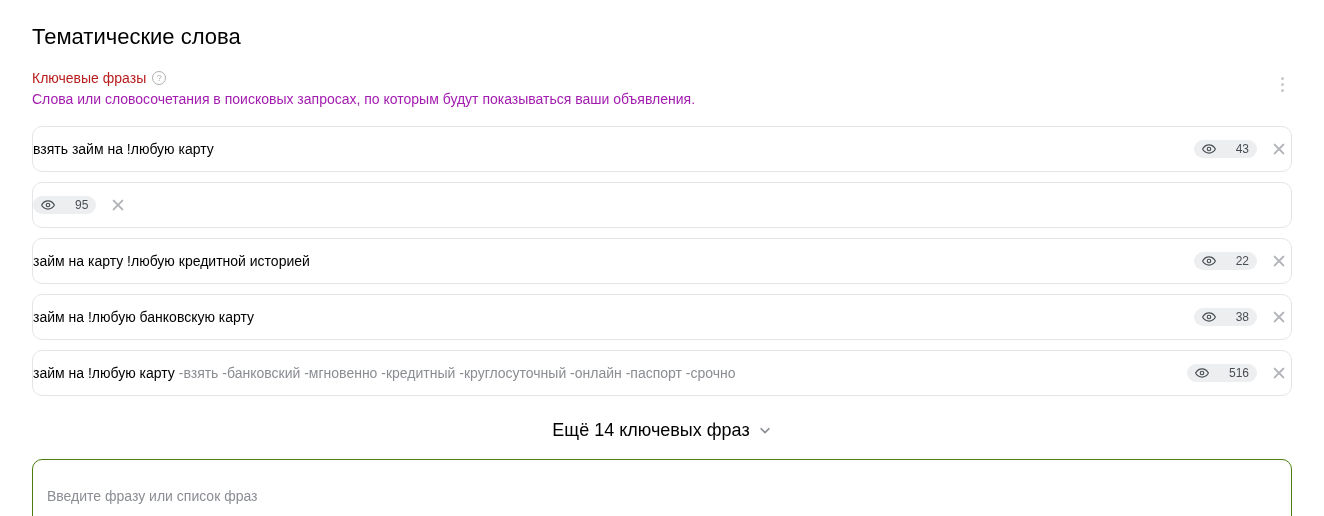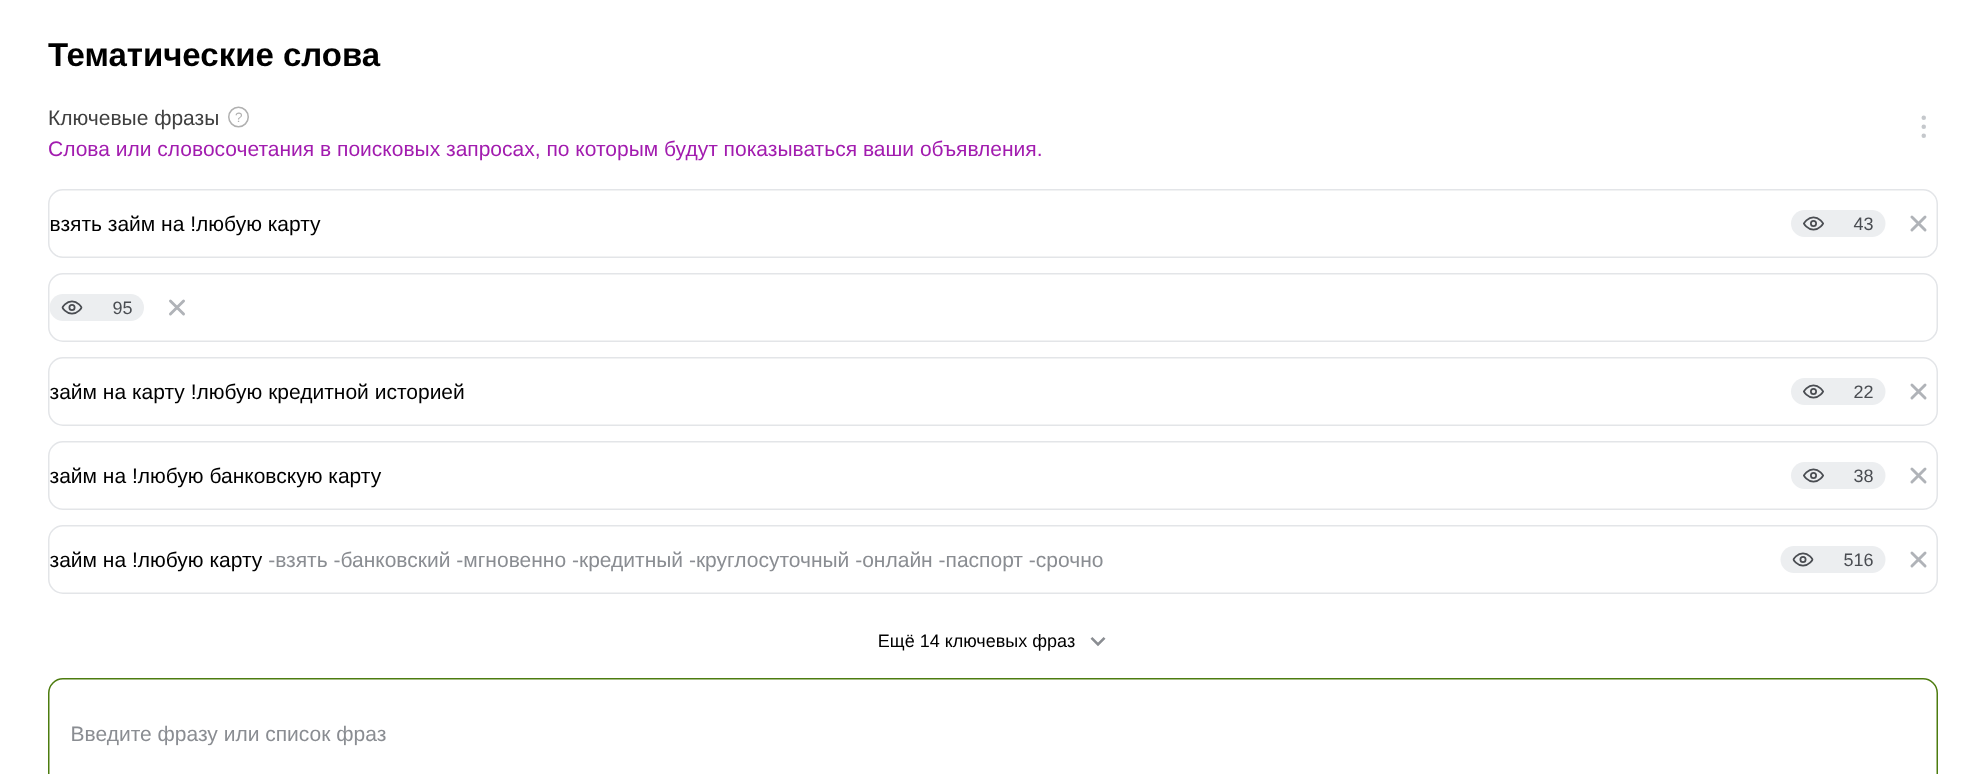--- a/index.html
+++ b/index.html
@@ -5,40 +5,40 @@
   * { box-sizing: border-box; margin: 0; padding: 0; }
   body {
     font-family: -apple-system, BlinkMacSystemFont, "Segoe UI", Arial, sans-serif;
     background: #ffffff;
     color: #000;
     padding: 24px 32px;
     font-size: 14px;
   }
   .heading {
     font-size: 22px;
-    font-weight: 700;
+    font-weight: 400;
     margin-bottom: 20px;
     color: #000;
   }
   .subheader-row {
     display: flex;
     justify-content: space-between;
     align-items: flex-start;
     margin-bottom: 16px;
   }
   .subheader-left { flex: 1; }
   .label-row {
     display: flex;
     align-items: center;
     gap: 6px;
     margin-bottom: 4px;
   }
   .label-text {
     font-size: 14px;
-    color: #404040;
+    color: #b91c1c;
   }
   .help-icon {
     width: 14px;
     height: 14px;
     border: 1px solid #b0b0b0;
     border-radius: 50%;
     display: inline-flex;
     align-items: center;
     justify-content: center;
     font-size: 9px;
@@ -108,21 +108,21 @@
     color: #b0b3b8;
   }
   .remove-btn svg { width: 14px; height: 14px; }
   .more-row {
     display: flex;
     align-items: center;
     justify-content: center;
     gap: 8px;
     padding: 14px 0 18px;
     cursor: pointer;
-    font-size: 12px;
+    font-size: 18px;
     color: #000;
   }
   .more-row svg { width: 14px; height: 14px; color: #8a8d92; }
   .input-row {
     border: 1px solid #4d7c0f;
     border-radius: 10px;
     padding: 16px 14px;
     margin-bottom: 10px;
   }
   .input-row input {

